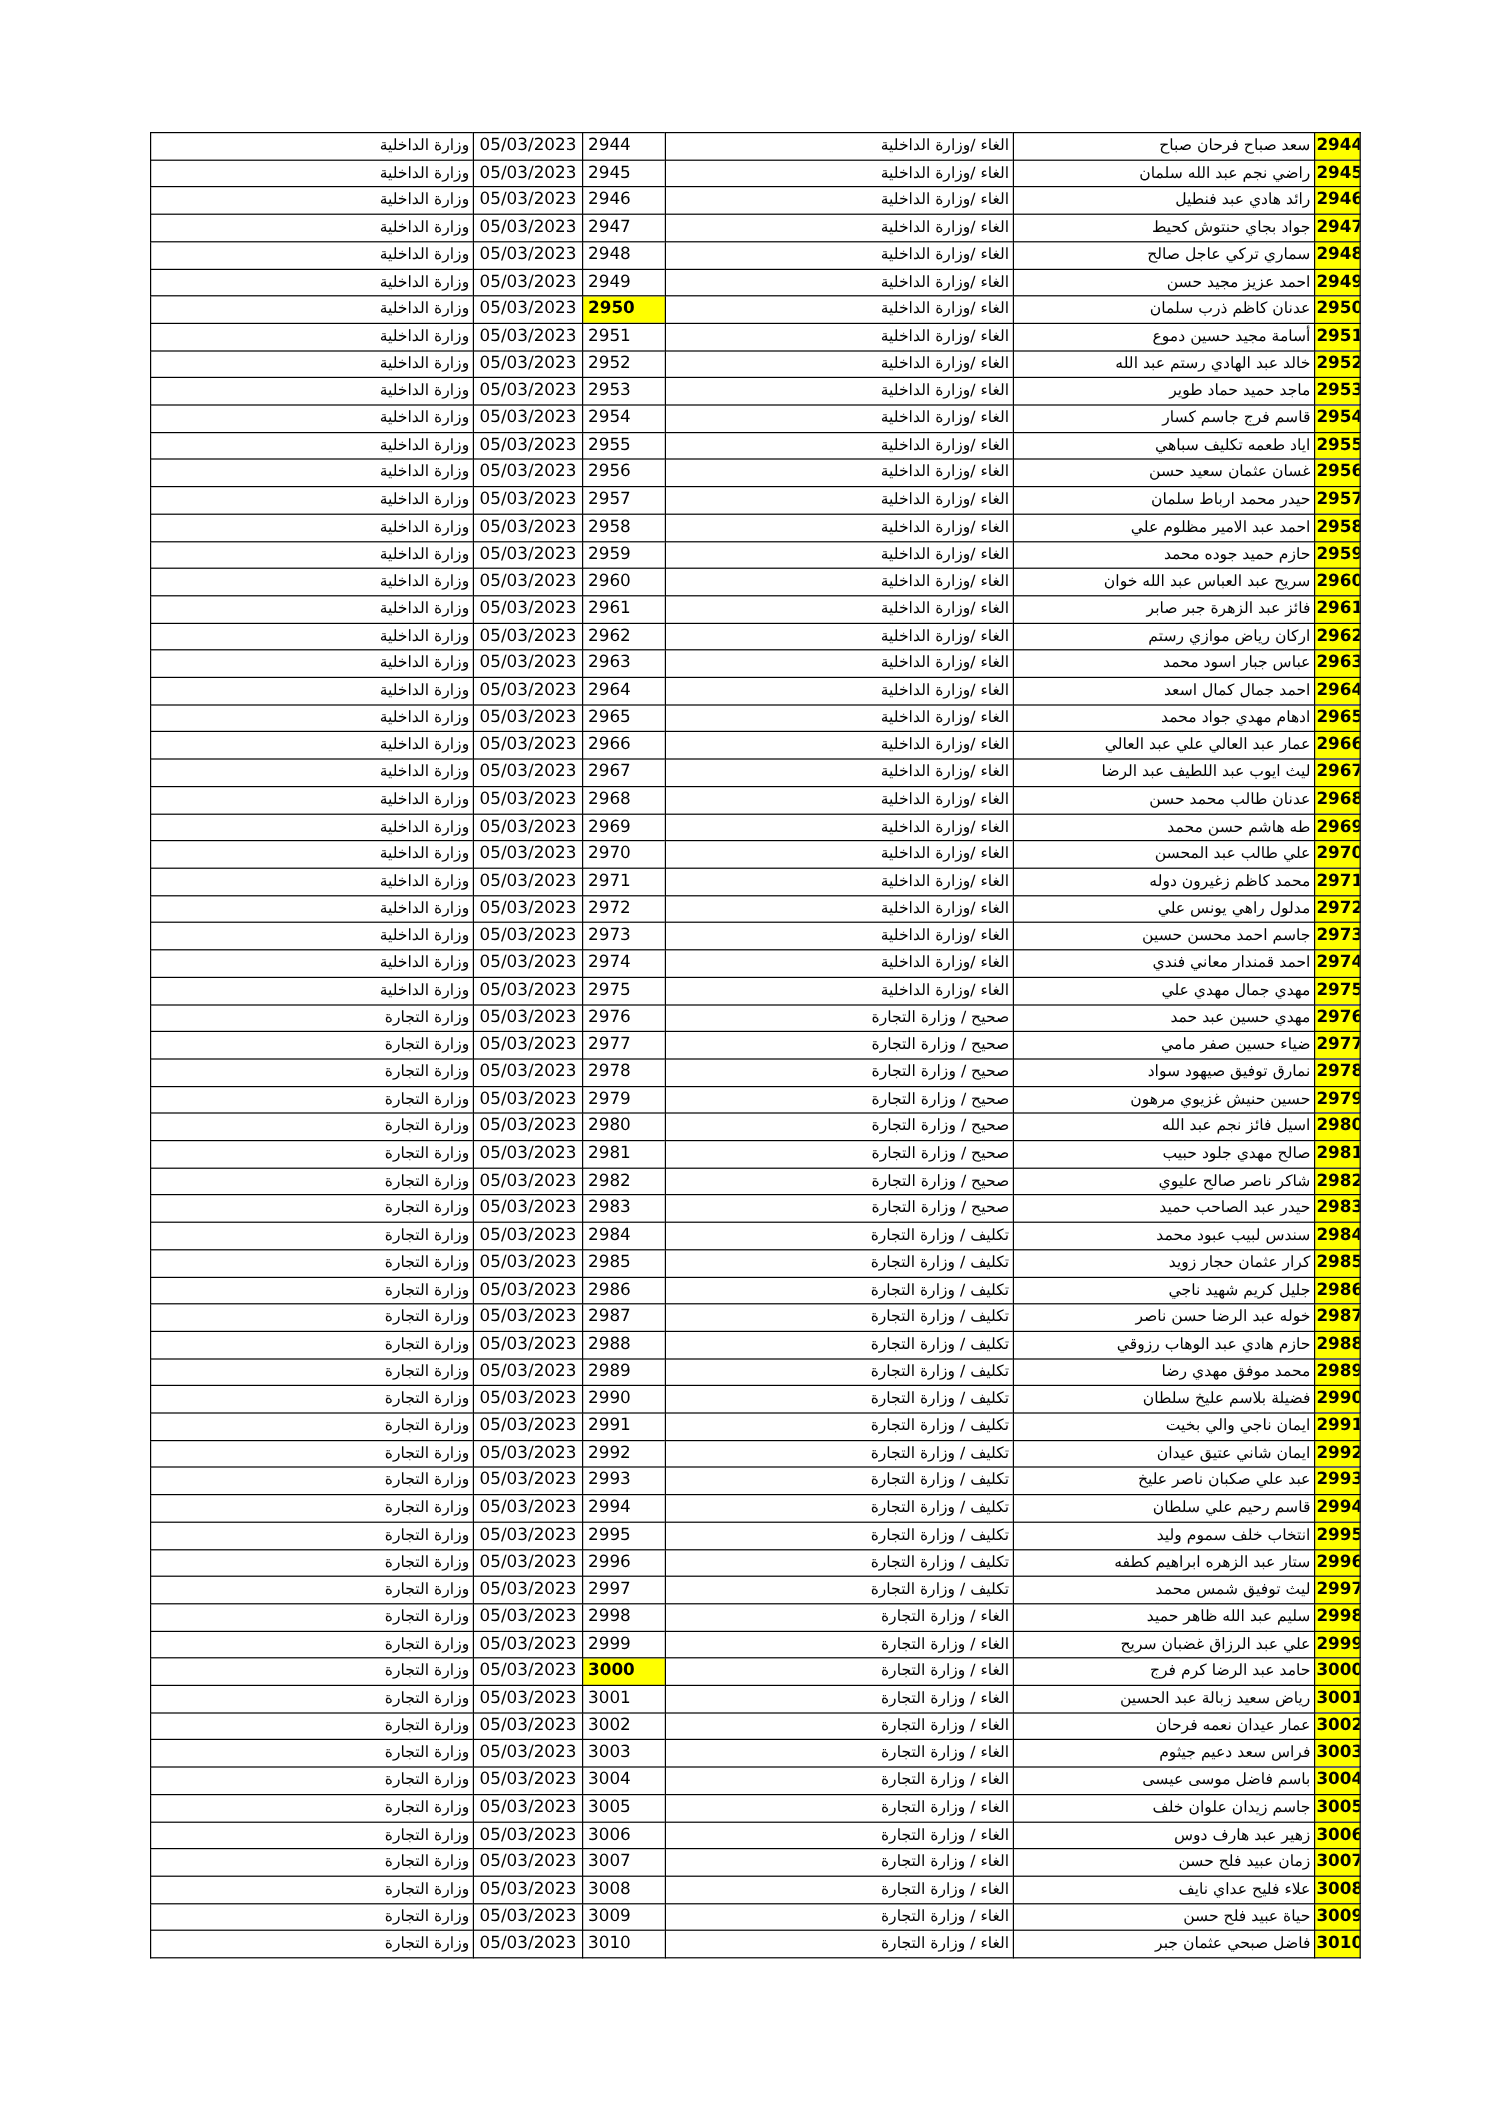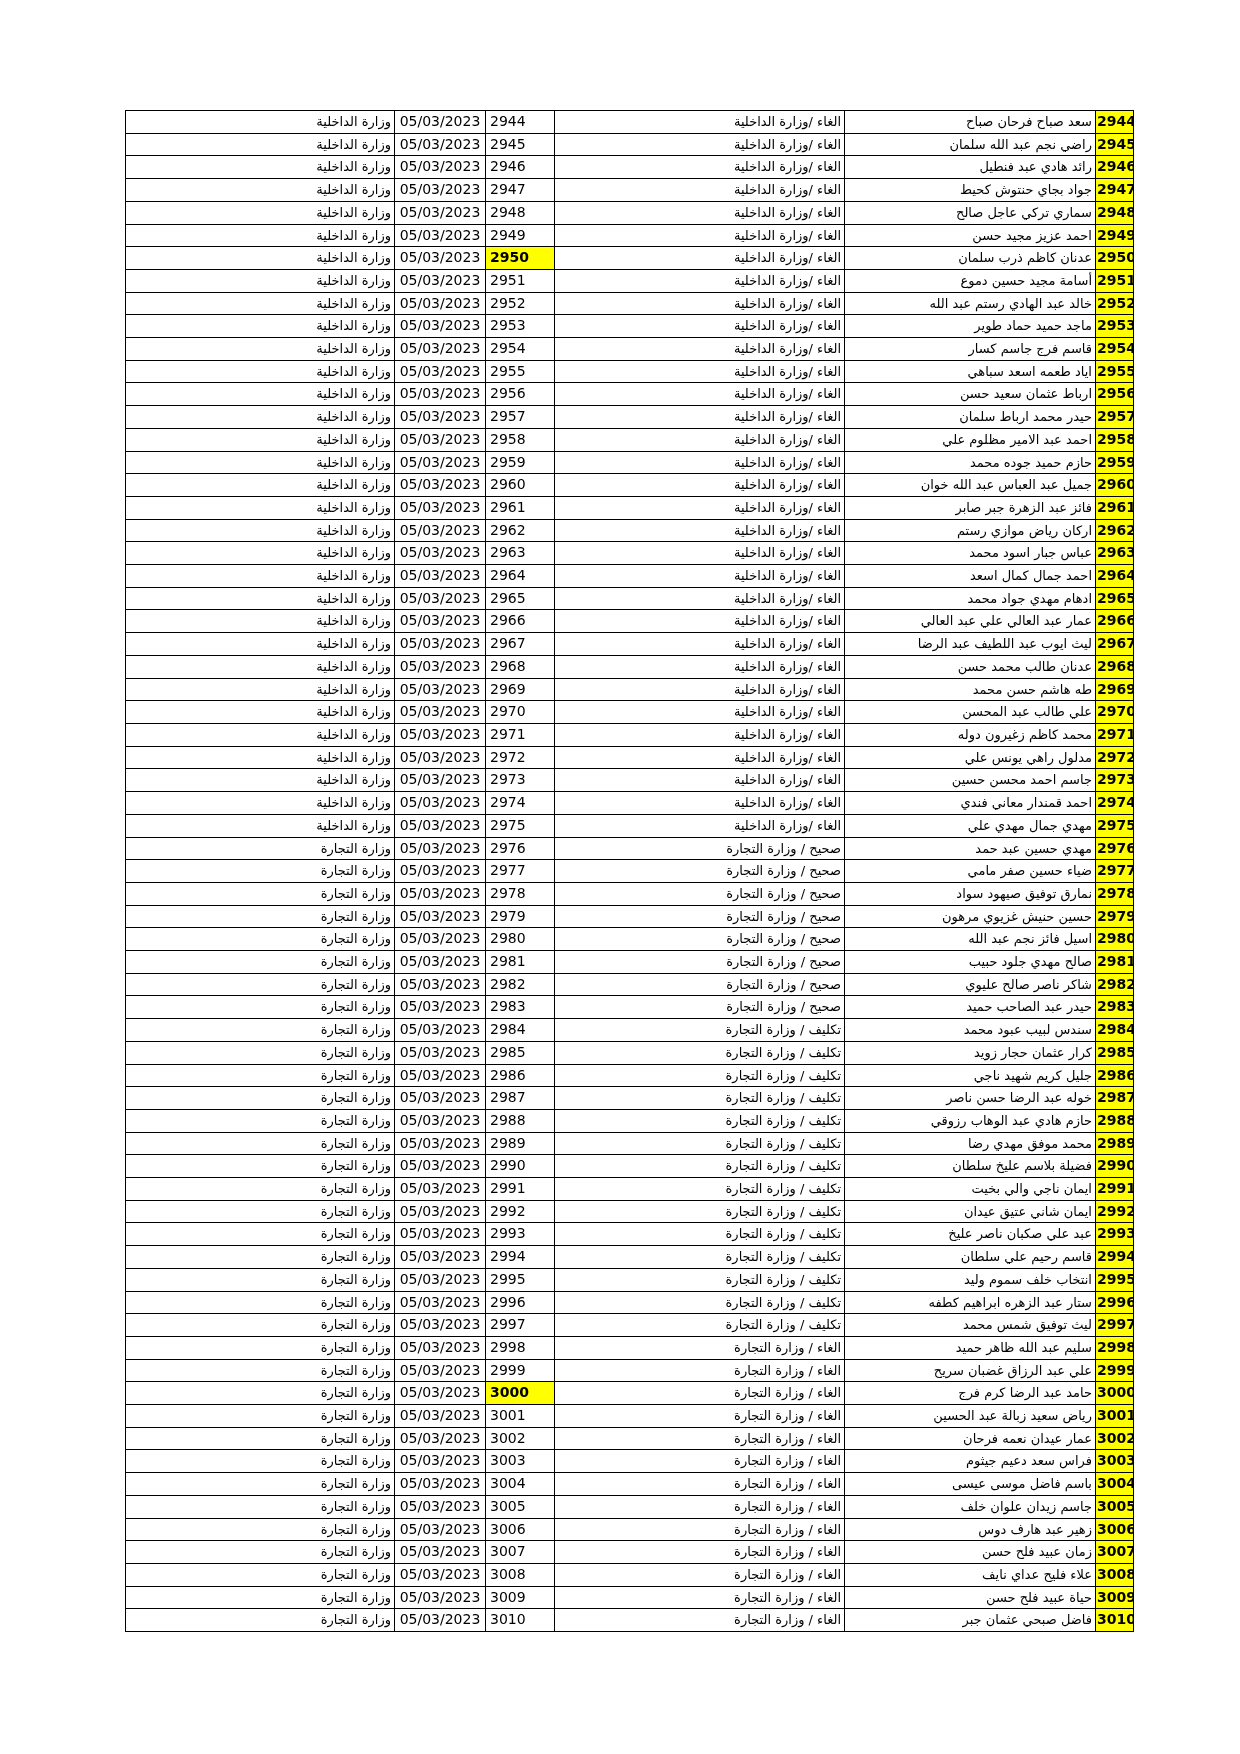--- a/index.html
+++ b/index.html
@@ -136,29 +136,29 @@
         <tr>
     <td class="c-id">2954</td>
     <td class="c-name">قاسم فرج جاسم كسار</td>
     <td class="c-status">الغاء /وزارة الداخلية</td>
     <td class="c-num">2954</td>
     <td class="c-date">05/03/2023</td>
     <td class="c-ministry">وزارة الداخلية</td>
   </tr>
         <tr>
     <td class="c-id">2955</td>
-    <td class="c-name">اياد طعمه اسعد سباهي</td>
+    <td class="c-name">اياد طعمه تكليف سباهي</td>
     <td class="c-status">الغاء /وزارة الداخلية</td>
     <td class="c-num">2955</td>
     <td class="c-date">05/03/2023</td>
     <td class="c-ministry">وزارة الداخلية</td>
   </tr>
         <tr>
     <td class="c-id">2956</td>
-    <td class="c-name">ارباط عثمان سعيد حسن</td>
+    <td class="c-name">غسان عثمان سعيد حسن</td>
     <td class="c-status">الغاء /وزارة الداخلية</td>
     <td class="c-num">2956</td>
     <td class="c-date">05/03/2023</td>
     <td class="c-ministry">وزارة الداخلية</td>
   </tr>
         <tr>
     <td class="c-id">2957</td>
     <td class="c-name">حيدر محمد ارباط سلمان</td>
     <td class="c-status">الغاء /وزارة الداخلية</td>
     <td class="c-num">2957</td>
@@ -176,21 +176,21 @@
         <tr>
     <td class="c-id">2959</td>
     <td class="c-name">حازم حميد جوده محمد</td>
     <td class="c-status">الغاء /وزارة الداخلية</td>
     <td class="c-num">2959</td>
     <td class="c-date">05/03/2023</td>
     <td class="c-ministry">وزارة الداخلية</td>
   </tr>
         <tr>
     <td class="c-id">2960</td>
-    <td class="c-name">جميل عبد العباس عبد الله خوان</td>
+    <td class="c-name">سريح عبد العباس عبد الله خوان</td>
     <td class="c-status">الغاء /وزارة الداخلية</td>
     <td class="c-num">2960</td>
     <td class="c-date">05/03/2023</td>
     <td class="c-ministry">وزارة الداخلية</td>
   </tr>
         <tr>
     <td class="c-id">2961</td>
     <td class="c-name">فائز عبد الزهرة جبر صابر</td>
     <td class="c-status">الغاء /وزارة الداخلية</td>
     <td class="c-num">2961</td>

